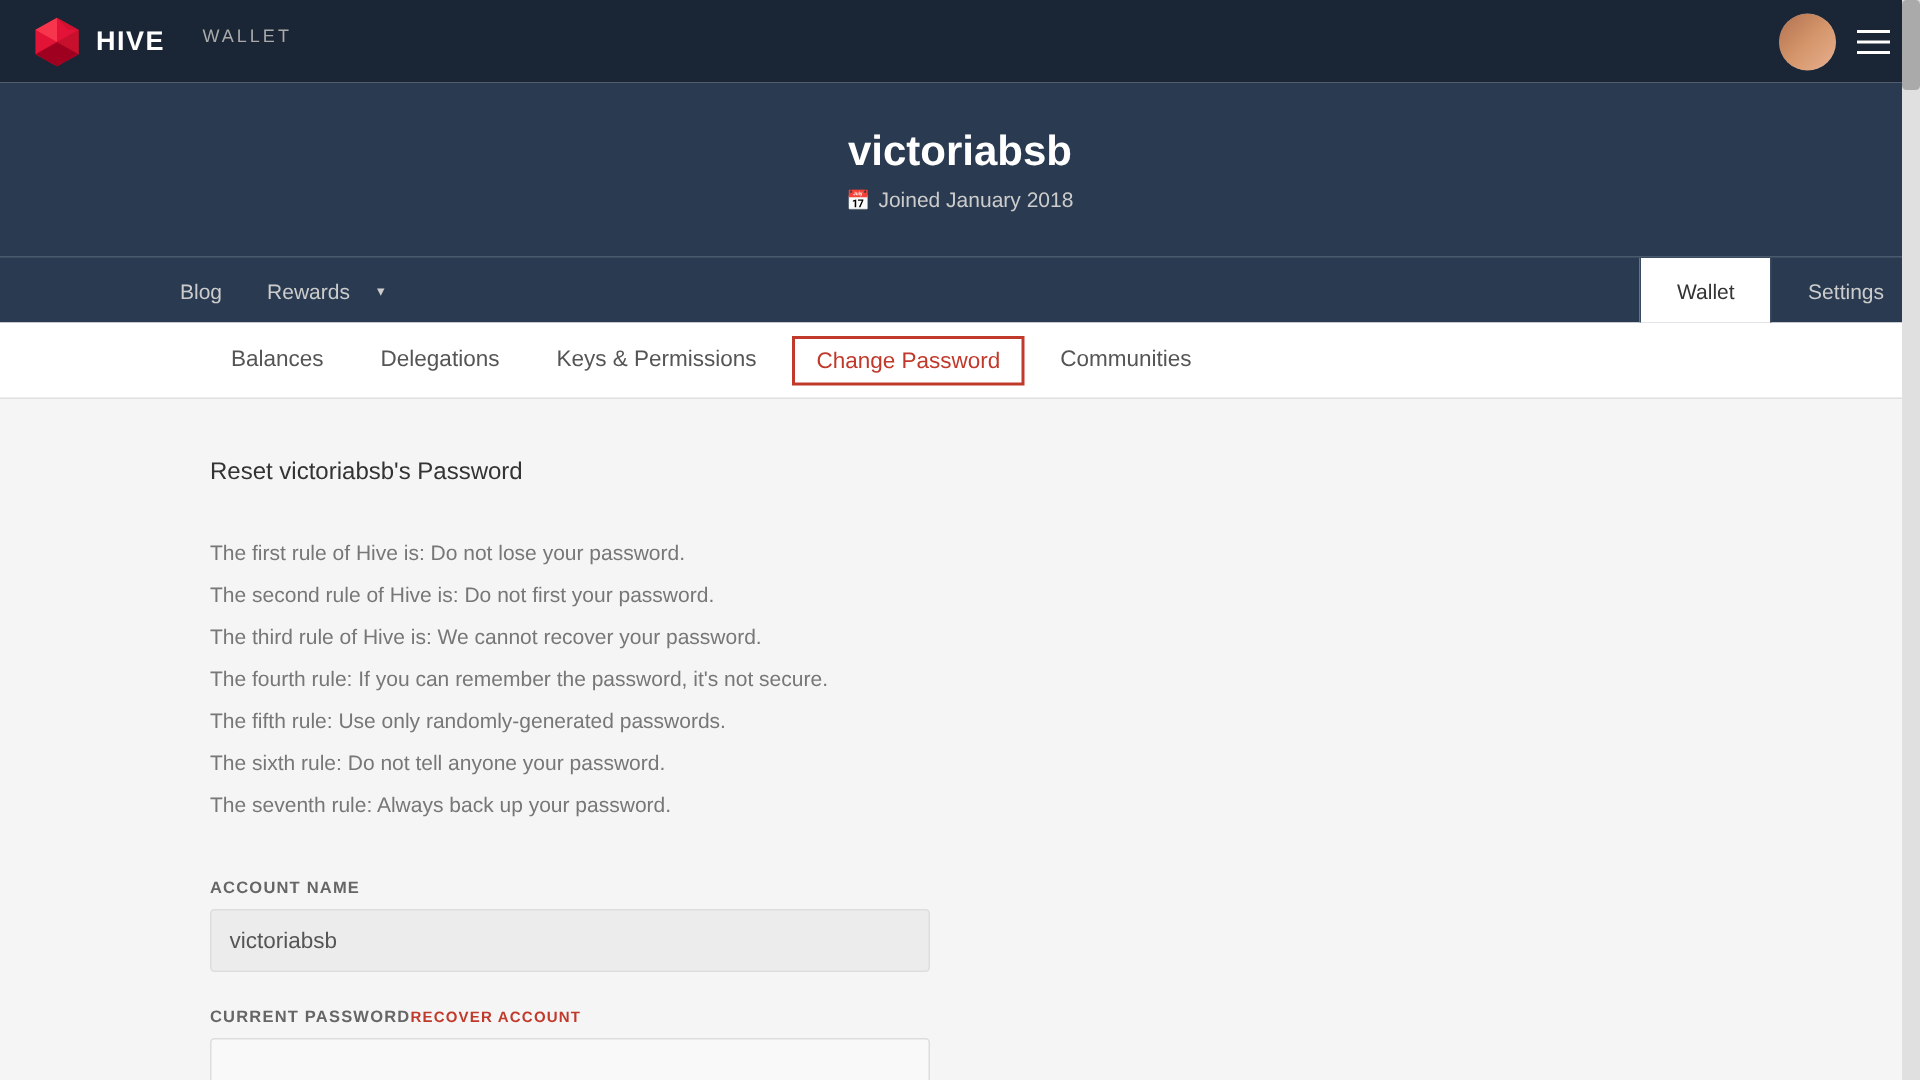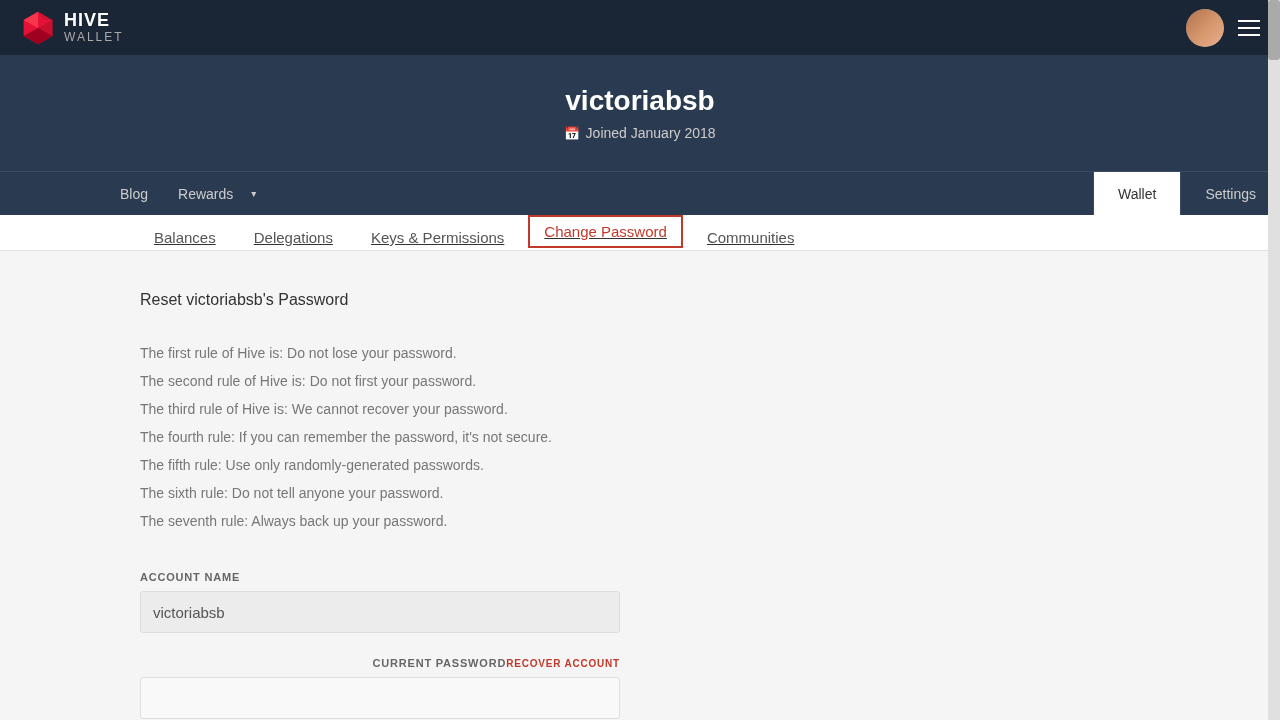--- a/index.html
+++ b/index.html
@@ -19,22 +19,23 @@
       display: flex;
       align-items: center;
       gap: 8px;
     }
     .logo-icon {
       width: 36px;
       height: 36px;
     }
     .logo-text {
       display: flex;
-      flex-direction: column;
+      flex-direction: row;
       line-height: 1.1;
+      gap: 25px;
     }
     .logo-hive {
       font-size: 18px;
       font-weight: 700;
       color: #fff;
       letter-spacing: 1px;
     }
     .logo-wallet {
       font-size: 12px;
       font-weight: 400;
@@ -145,25 +146,24 @@
       background: #fff;
       color: #333;
       font-weight: 500;
     }
 
     
     .sub-nav {
       background: #fff;
       border-bottom: 1px solid #e0e0e0;
       display: flex;
-      align-items: flex-start;
+      align-items: center;
       padding: 0 140px;
-      height: 36px;
+      height: 51px;
       gap: 10px;
-      text-decoration: underline;
     }
     .sub-nav a {
       color: #555;
       text-decoration: none;
       font-size: 15px;
       padding: 14px 14px;
       cursor: pointer;
       border-bottom: 2px solid transparent;
     }
     .sub-nav a.active {
@@ -216,21 +216,21 @@
       color: #333;
       background: #f9f9f9;
       outline: none;
     }
     .form-input-disabled {
       background: #ececec;
       color: #555;
     }
     .form-row-header {
       display: flex;
-      justify-content: flex-end;
+      justify-content: flex-start;
       align-items: center;
       width: 480px;
       margin-bottom: 8px;
     }
     .recover-link {
       font-size: 10px;
       font-weight: 600;
       color: #c0392b;
       letter-spacing: 0.8px;
       text-transform: uppercase;

